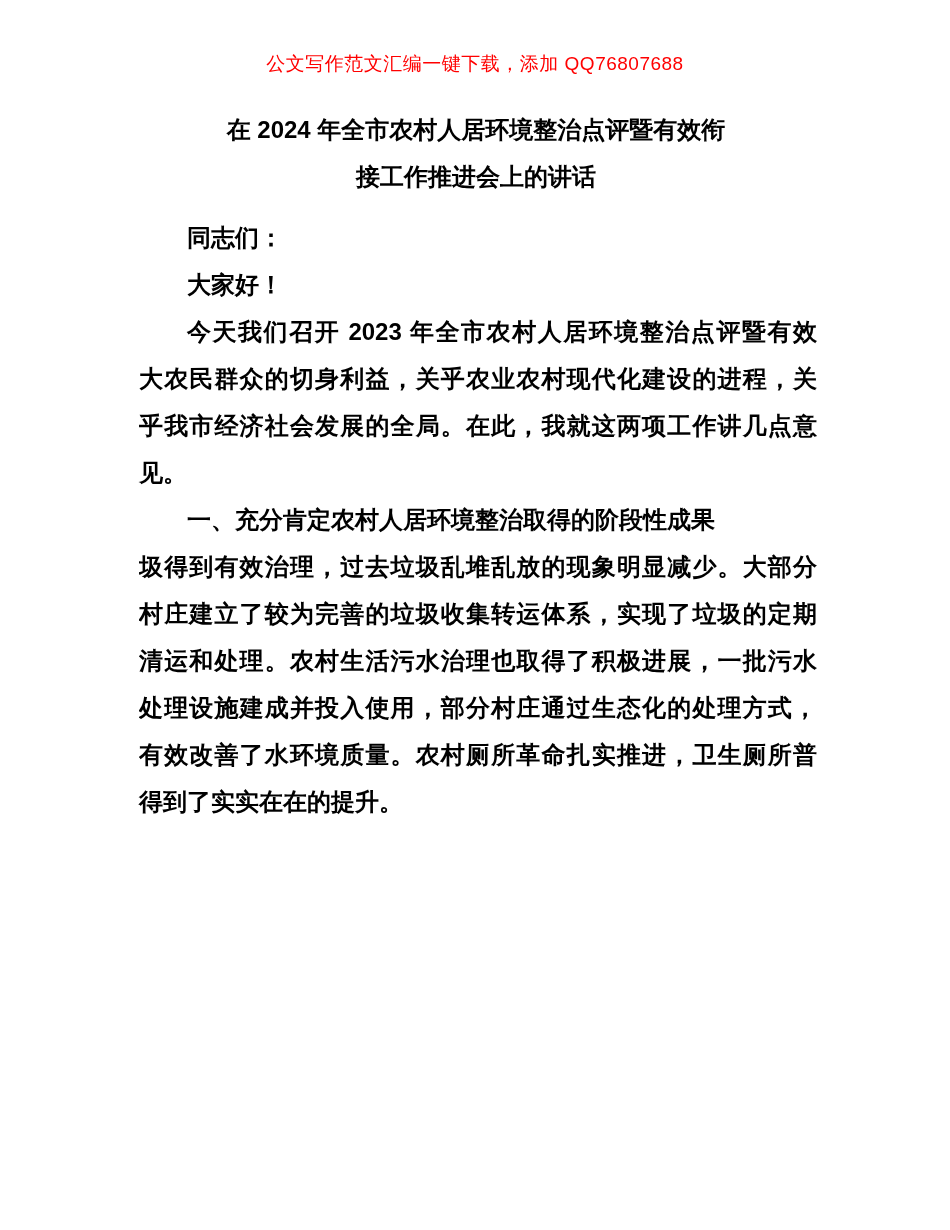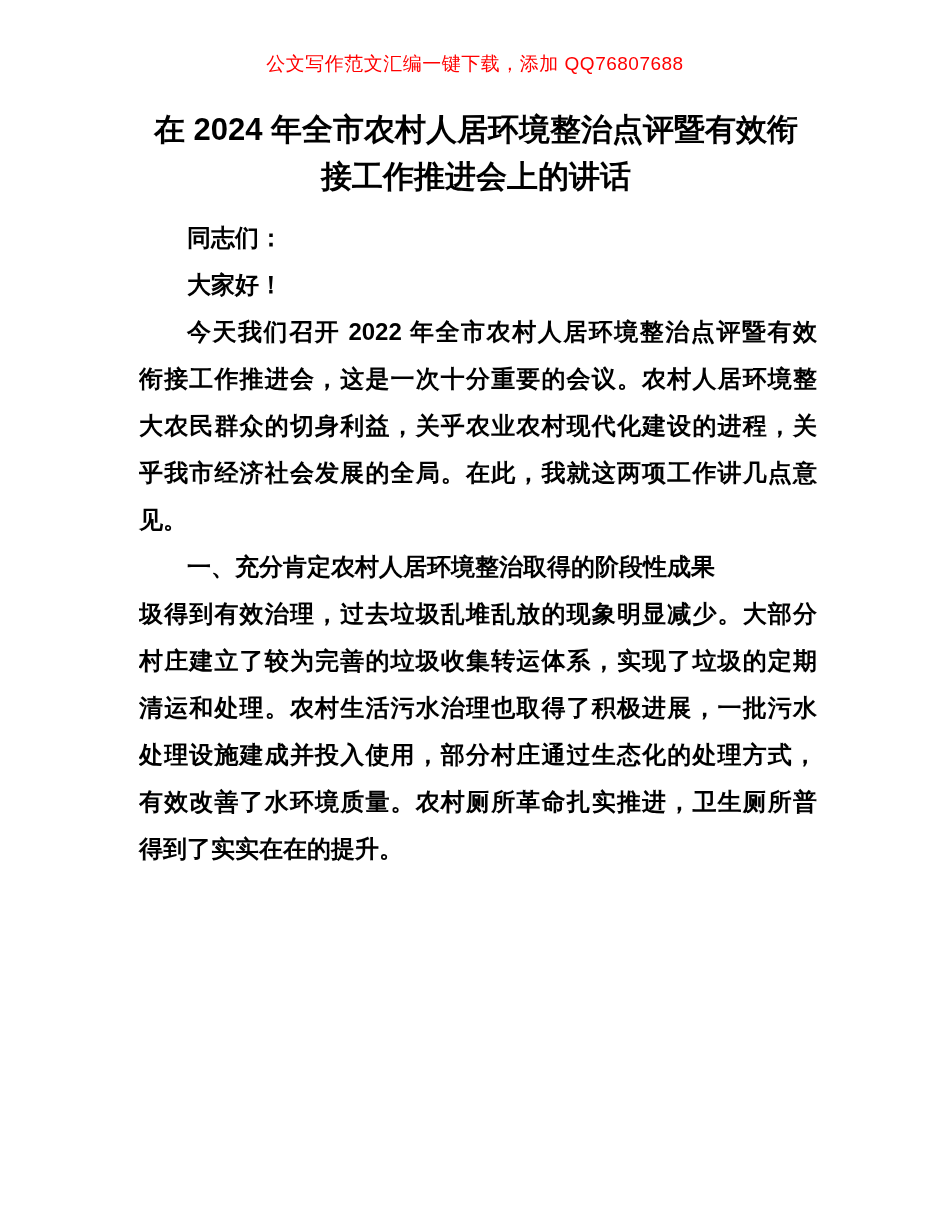--- a/index.html
+++ b/index.html
@@ -28,21 +28,21 @@
     line-height: 24px;
     color: #ff0000;
     letter-spacing: 0.5px;
   }
   .doc-title {
     position: absolute;
     top: 106px;
     left: 137px;
     width: 678px;
     text-align: center;
-    font-size: 31px;
+    font-size: 24px;
     line-height: 47px;
     font-weight: bold;
     color: #000000;
   }
   .content {
     position: absolute;
     top: 214px;
     left: 139px;
     width: 678px;
     font-size: 24px;
@@ -73,22 +73,21 @@
   <div class="watermark">公文写作范文汇编一键下载，添加 QQ76807688</div>
 
   <div class="doc-title">
     <div>在 2024 年全市农村人居环境整治点评暨有效衔</div>
     <div>接工作推进会上的讲话</div>
   </div>
 
   <div class="content">
     <div class="line indent">同志们：</div>
     <div class="line indent">大家好！</div>
-    <div class="line indent just">今天我们召开 2022 年全市农村人居环境整治点评暨有效</div>
-    <div class="line just">衔接工作推进会，这是一次十分重要的会议。农村人居环境整</div>
+    <div class="line indent just">今天我们召开 2023 年全市农村人居环境整治点评暨有效</div>
     <div class="line just">大农民群众的切身利益，关乎农业农村现代化建设的进程，关</div>
     <div class="line just">乎我市经济社会发展的全局。在此，我就这两项工作讲几点意</div>
     <div class="line">见。</div>
     <div class="line indent">一、充分肯定农村人居环境整治取得的阶段性成果</div>
     <div class="line just">圾得到有效治理，过去垃圾乱堆乱放的现象明显减少。大部分</div>
     <div class="line just">村庄建立了较为完善的垃圾收集转运体系，实现了垃圾的定期</div>
     <div class="line just">清运和处理。农村生活污水治理也取得了积极进展，一批污水</div>
     <div class="line just">处理设施建成并投入使用，部分村庄通过生态化的处理方式，</div>
     <div class="line just">有效改善了水环境质量。农村厕所革命扎实推进，卫生厕所普</div>
     <div class="line">得到了实实在在的提升。</div>

